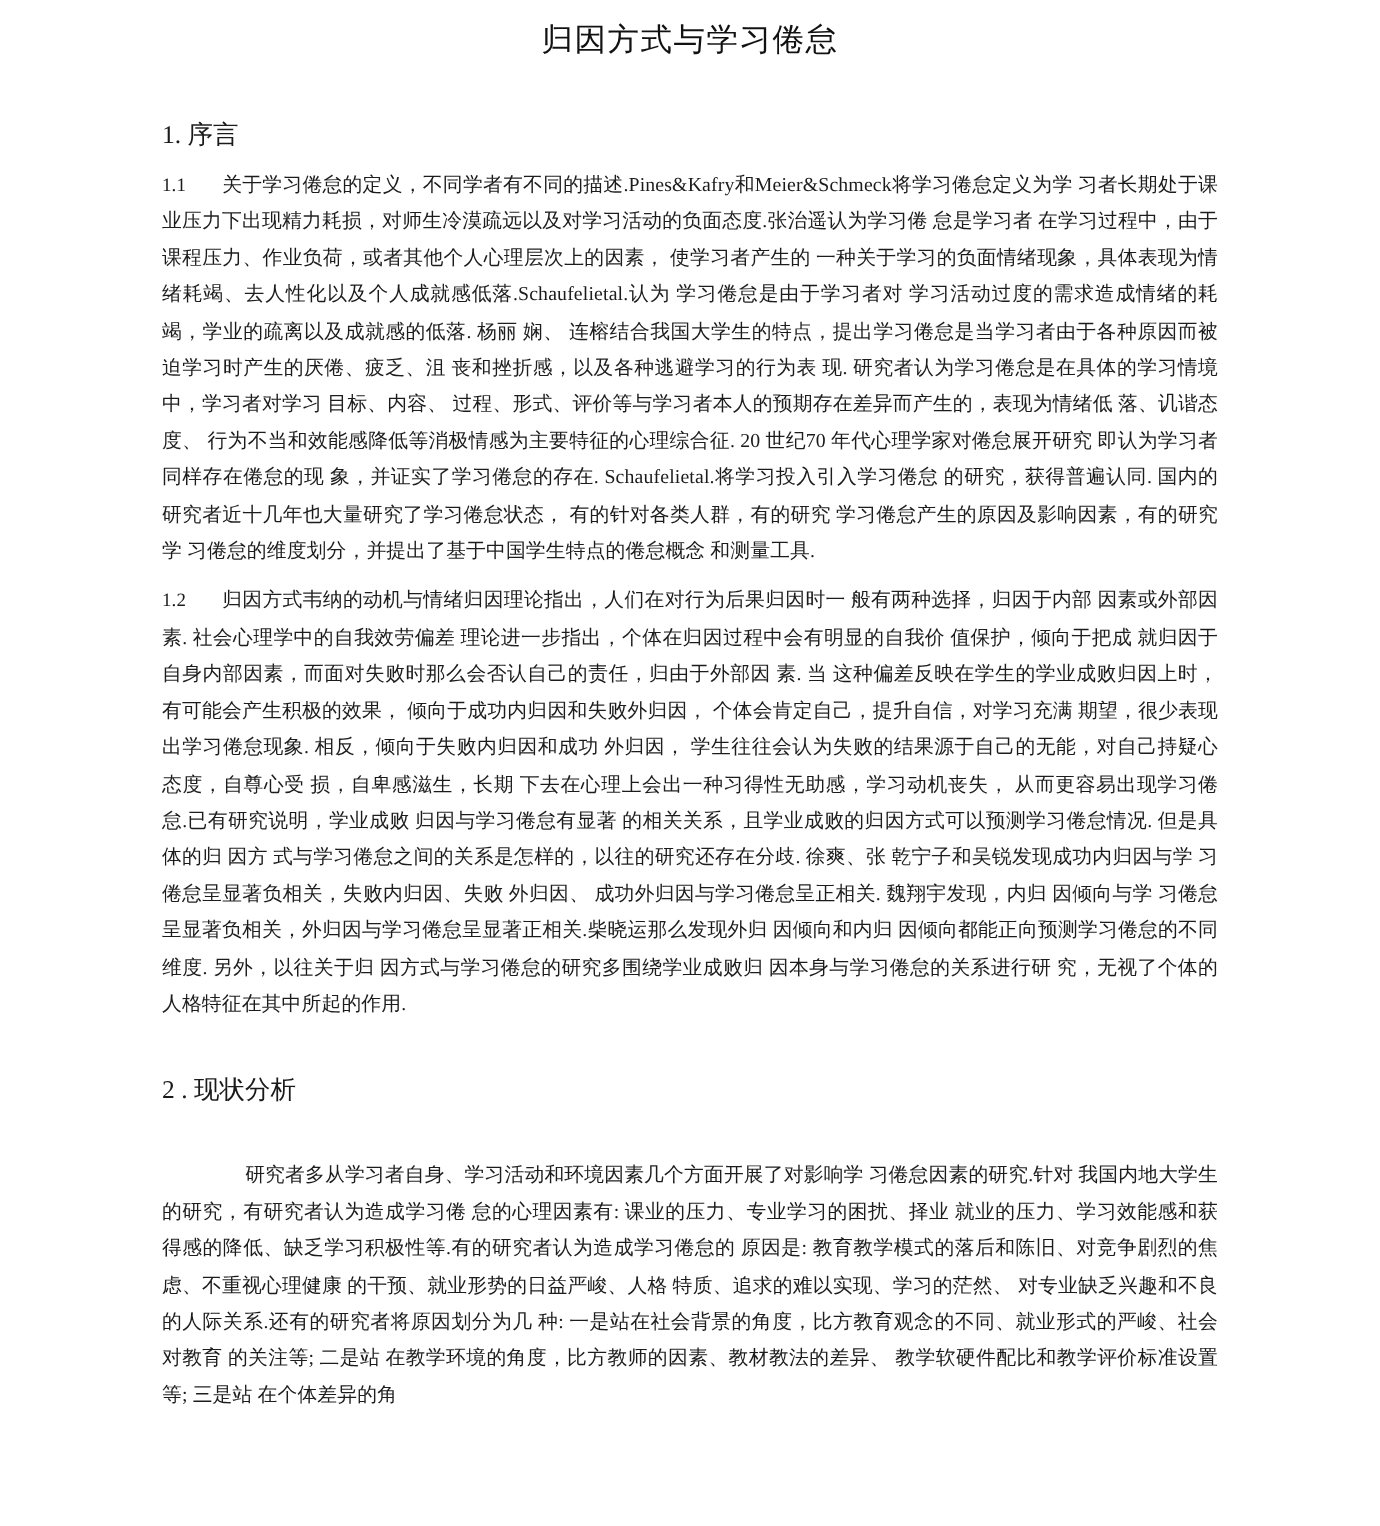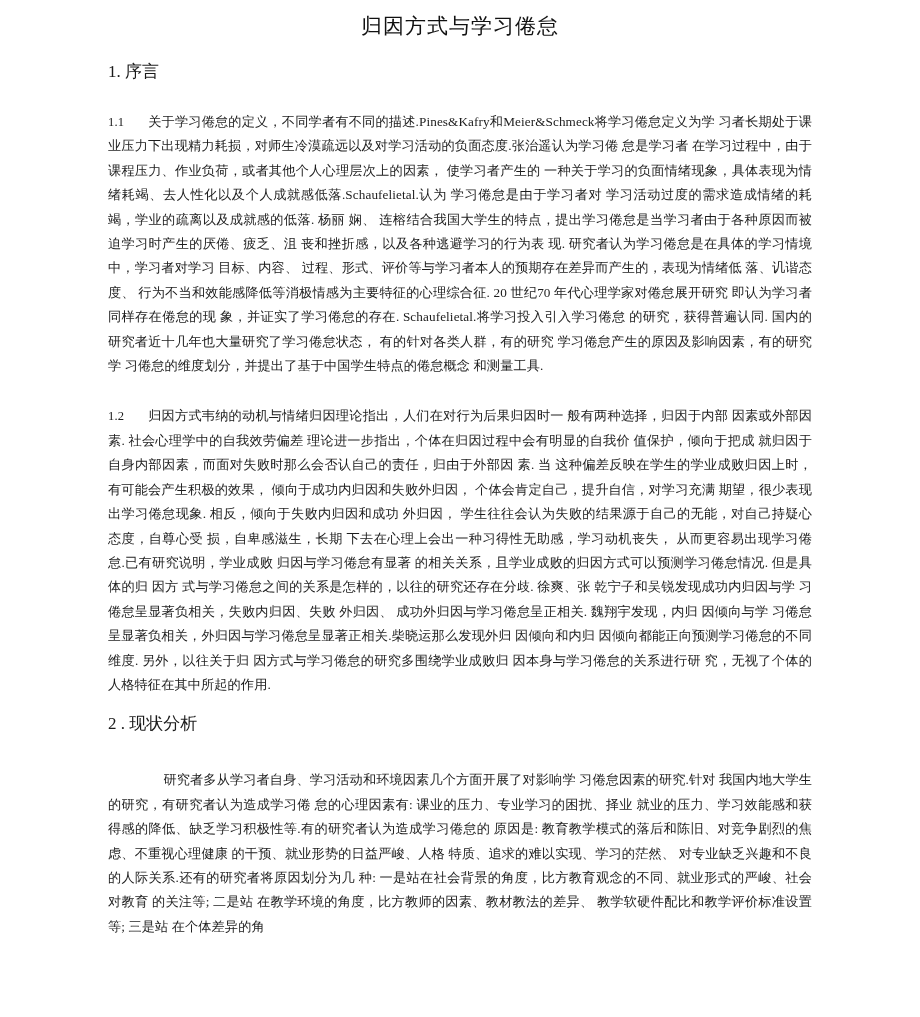--- a/index.html
+++ b/index.html
@@ -33,33 +33,33 @@
     padding-bottom: 0;
     line-height: 28px;
   }
   .section-heading {
     font-size: 17px;
     font-weight: 400;
     color: #1a1a1a;
     line-height: 24px;
     margin: 0;
   }
-  .sec1-heading { margin-top: 20px; }
-  .sec2-heading { margin-top: 15px; font-size: 17px; }
+  .sec1-heading { margin-top: 38px; }
+  .sec2-heading { margin-top: 34px; font-size: 17px; }
   .para {
     font-size: 13.2px;
     line-height: 24.4px;
     text-align: justify;
     text-justify: inter-ideograph;
     color: #1c1c1c;
     margin: 0;
     letter-spacing: 0.1px;
   }
   .para-numbered {
-    margin-top: 26px;
+    margin-top: 9px;
   }
   .para-num {
     font-family: "Liberation Serif", "DejaVu Serif", serif;
     font-size: 12.6px;
     padding-right: 24px;
   }
   .para-gap { margin-top: 32px; }
   .para-indent { text-indent: 4.2em; }
 </style>
 </head>

